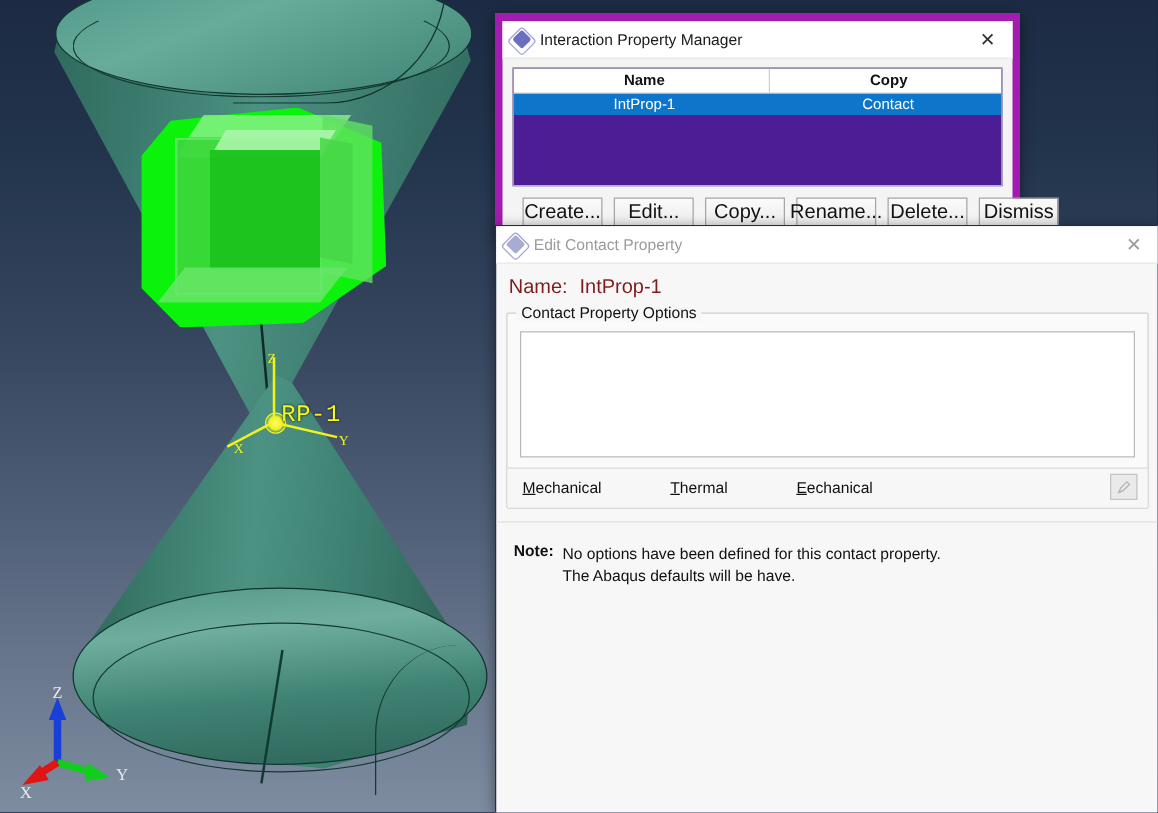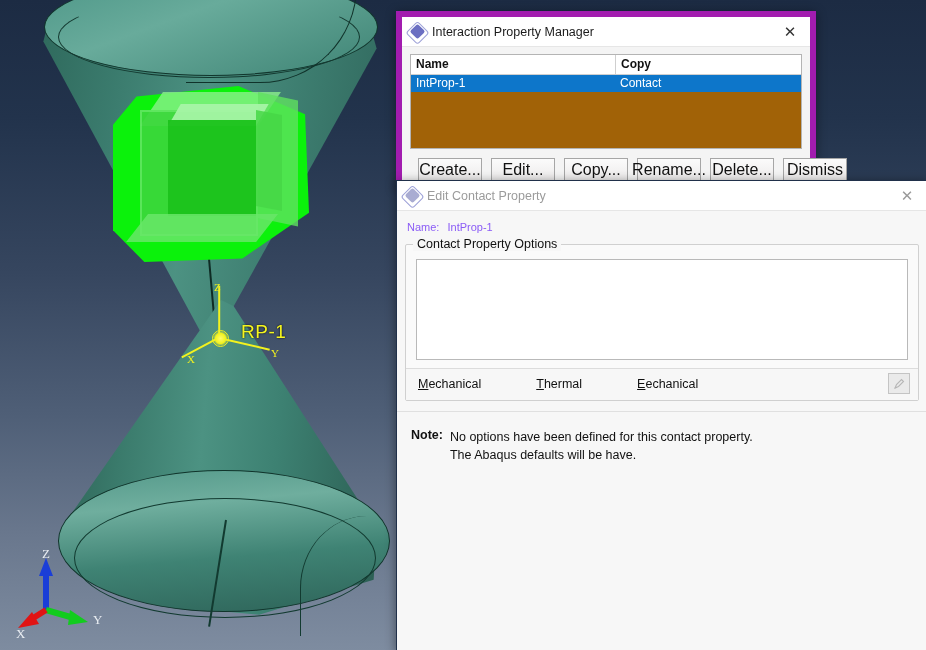--- a/index.html
+++ b/index.html
@@ -111,22 +111,22 @@
 
   
   .rp{position:absolute;left:185px;top:285px;width:110px;height:90px;}
   .rp-ax{position:absolute;left:34px;top:52px;height:1.6px;background:#f2f21e;transform-origin:left center;}
   .rp-lbl{position:absolute;color:#f2f21e;font-size:11px;font-family:"Liberation Serif",serif;}
   .rp-star{
     position:absolute;left:27px;top:45px;width:15px;height:15px;border-radius:50%;
     border:1.4px solid #f2f21e;background:radial-gradient(circle,#fffb6b 0%,#f2f21e 48%,rgba(242,242,30,0) 72%);
   }
   .rp-name{
-    position:absolute;left:56px;top:36px;color:#f5f520;font-size:19px;
-    font-family:Liberation Sans, sans-serif;letter-spacing:.5px;text-shadow:0 0 2px #000;text-align:right;
+    position:absolute;left:40px;top:36px;color:#f5f520;font-size:19px;
+    font-family:Liberation Mono, monospace;letter-spacing:.5px;text-shadow:0 0 2px #000;text-align:right;
   }
 
   
   .gt{position:absolute;left:8px;top:540px;width:105px;height:100px;}
   .gt-label{position:absolute;color:#e9edf2;font-size:13px;font-family:"Liberation Serif",serif;}
 
   
   .wm{position:absolute;left:728px;top:580px;width:192px;height:62px;display:flex;align-items:center;gap:6px;}
   .wm-txt{display:flex;flex-direction:column;line-height:1;}
   .wm-cn{color:#f08b2a;font-size:22px;font-weight:bold;letter-spacing:1px;font-family:"DejaVu Sans",sans-serif;}
@@ -152,40 +152,40 @@
   }
   .abq-icon i:after{
     content:"";position:absolute;left:-2px;top:-2px;width:15px;height:15px;
     border:1.5px solid #9ea2d8;border-radius:3px;
   }
   .abq-icon.dim i{background:#a9acd2;}
 
   
   #mgr{left:396px;top:11px;width:408px;height:165px;border:6px solid #a21caf;}
   .mgr-body{padding:7px 8px 0 8px;}
-  .tbl{border:1px solid #b4b4b4;background:#a16207;height:93px;overflow:hidden;}
+  .tbl{border:1px solid #b4b4b4;background:#4c1d95;height:93px;overflow:hidden;text-align:center;}
   .tbl-head{display:flex;height:19px;border-bottom:1px solid #cfcfcf;background:#fff;}
   .th{font-size:12px;font-weight:bold;color:#111;padding:2px 0 0 5px;}
   .th.c1{width:199px;border-right:1px solid #cfcfcf;}
   .th.c2{flex:1;}
   .tr{display:flex;height:17px;background:#0d76ca;}
   .td{font-size:12px;color:#fff;padding:1px 0 0 5px;}
   .td.c1{width:199px;}
   .td.c2{flex:1;}
   .mgr-btns{display:flex;gap:9px;padding:9px 8px 0 8px;}
   .btn{
     min-width:62px;height:22px;background:linear-gradient(180deg,#fbfbfb,#eceaea);
     border:1px solid #a6a6a6;font-size:16px;color:#111;
     display:flex;align-items:center;justify-content:center;cursor:default;
   }
 
   
   #edit{left:396px;top:180px;width:530px;height:470px;border:1px solid #20304a;border-bottom:none;background:#f7f7f7;}
   .edit-body{padding:0;}
-  .name-row{padding:10px 0 2px 10px;font-size:11px;color:#8b5cf6;}
+  .name-row{padding:10px 0 2px 10px;font-size:16px;color:#7f1d1d;}
   .grp{margin:9px 8px 0 8px;border:1px solid #d0d0d0;border-radius:2px;background:#fafafa;position:relative;padding:0;}
   .grp-legend{position:absolute;left:7px;top:-8px;background:#f7f7f7;padding:0 4px;font-size:12.5px;color:#111;}
   .opt-list{margin:14px 10px 8px 10px;height:99px;background:#fff;border:1px solid #b9b9b9;}
   .tabrow{display:flex;align-items:center;border-top:1px solid #dcdcdc;padding:4px 0 6px 0;background:#f7f7f7;gap:31px;}
   .tab{font-size:12.5px;color:#111;padding:2px 12px 2px 12px;cursor:default;}
   .tab u{text-decoration:underline;}
   .pencil-btn{
     margin-left:auto;margin-right:8px;width:20px;height:19px;
     border:1px solid #c4c4c4;background:#eaeaea;display:flex;align-items:center;justify-content:center;
   }

